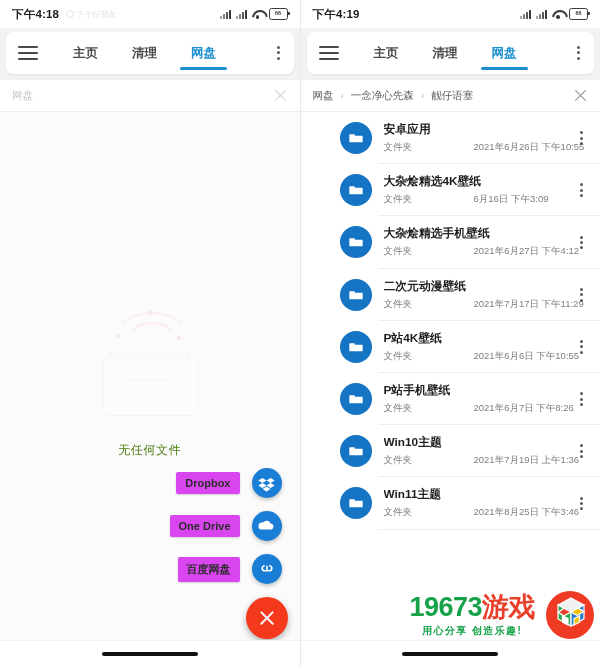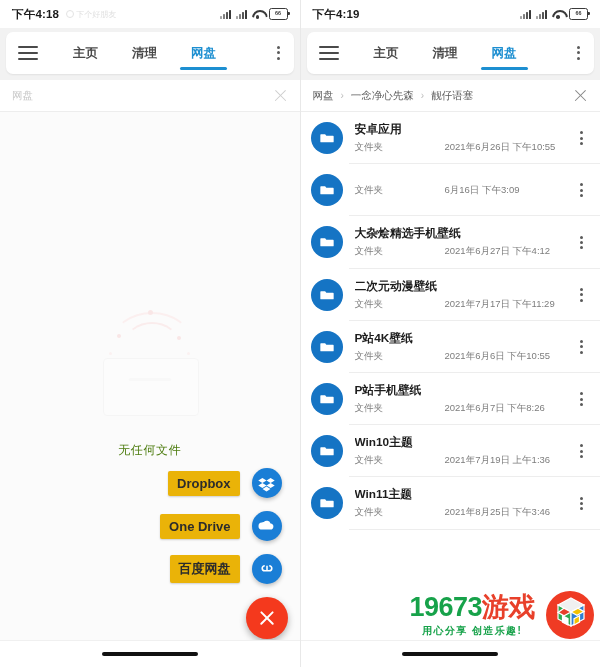--- a/index.html
+++ b/index.html
@@ -112,21 +112,21 @@
     position:absolute;left:8px;top:56px;width:94px;height:56px;
     border:1.6px solid #f0f0f0;border-radius:4px;background:#fdfdfd;
   }
   .illus .boxline{position:absolute;left:34px;top:76px;width:42px;height:3px;background:#f6f6f6;border-radius:2px;}
   .empty-text{margin-top:22px;font-size:12px;color:#4d7c0f;letter-spacing:.6px;}
 
   
   .dial{position:absolute;right:18px;bottom:28px;display:flex;flex-direction:column;align-items:flex-end;gap:13px;}
   .dial-row{display:flex;align-items:center;gap:12px;}
   .dial-label{
-    background:#eab308;color:#2c2c2c;font-size:13px;font-weight:bold;
+    background:#d946ef;color:#2c2c2c;font-size:11px;font-weight:bold;
     padding:5px 9px;border-radius:2px;box-shadow:0 1px 2px rgba(0,0,0,.18);
     white-space:nowrap;
   }
   .mini-fab{
     width:30px;height:30px;border-radius:50%;
     display:flex;align-items:center;justify-content:center;
     box-shadow:0 2px 4px rgba(0,0,0,.24);cursor:pointer;flex:0 0 auto;
   }
   .fab-main{
     width:42px;height:42px;border-radius:50%;background:#f4391d;
@@ -134,21 +134,21 @@
     display:flex;align-items:center;justify-content:center;cursor:pointer;
     position:relative;margin-right:-6px;
   }
   .fab-main::before,.fab-main::after{
     content:"";position:absolute;left:12px;top:20px;width:18px;height:2.2px;background:#fff;border-radius:2px;
   }
   .fab-main::before{transform:rotate(45deg);}
   .fab-main::after{transform:rotate(-45deg);}
 
   
-  .list{height:calc(667px - 28px - 52px - 32px);overflow:hidden;background:#ffffff;}
+  .list{height:calc(667px - 28px - 52px - 32px);overflow:hidden;background:#ffffff;padding-left:29px;}
   .row{
     display:flex;align-items:center;height:52.2px;padding:0 8px 0 10px;
     box-sizing:border-box;position:relative;cursor:pointer;
   }
   .row::after{
     content:"";position:absolute;left:48px;right:0;bottom:0;height:1px;background:#ededed;
   }
   .f-icon{
     width:32px;height:32px;border-radius:50%;background:#1574c4;
     display:flex;align-items:center;justify-content:center;flex:0 0 auto;
@@ -376,20 +376,21 @@
             <i></i>
           </span>
         </div>
         <div class="row">
           <span class="f-icon" style="background: rgb(21, 116, 196);">
             <svg viewBox="0 0 24 24">
               <path fill="#ffffff" d="M3 6.5h6.2l1.8 2.2H21c.6 0 1 .45 1 1v7.8c0 .55-.4 1-1 1H3c-.6 0-1-.45-1-1V7.5c0-.55.4-1 1-1z"></path>
             </svg>
           </span>
           <span class="r-main">
+            <span class="r-name">大杂烩精选4K壁纸</span>
             <span class="r-meta">
               <span class="r-type">文件夹</span>
               <span class="r-date">6月16日 下午3:09</span>
             </span>
           </span>
           <span class="r-kebab">
             <i></i>
             <i></i>
             <i></i>
           </span>

